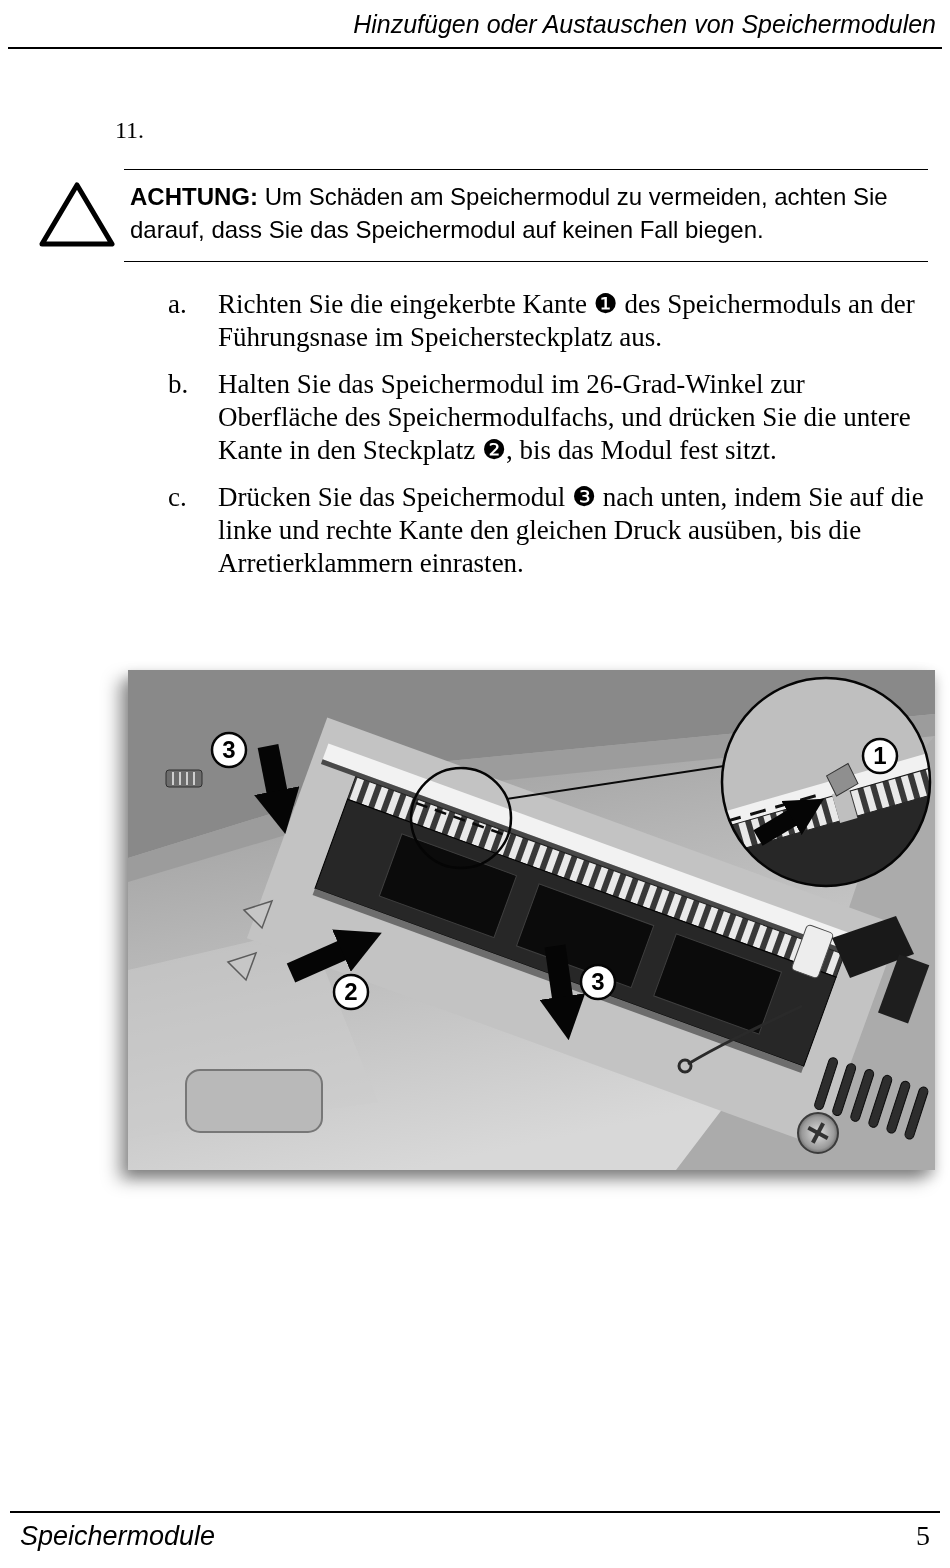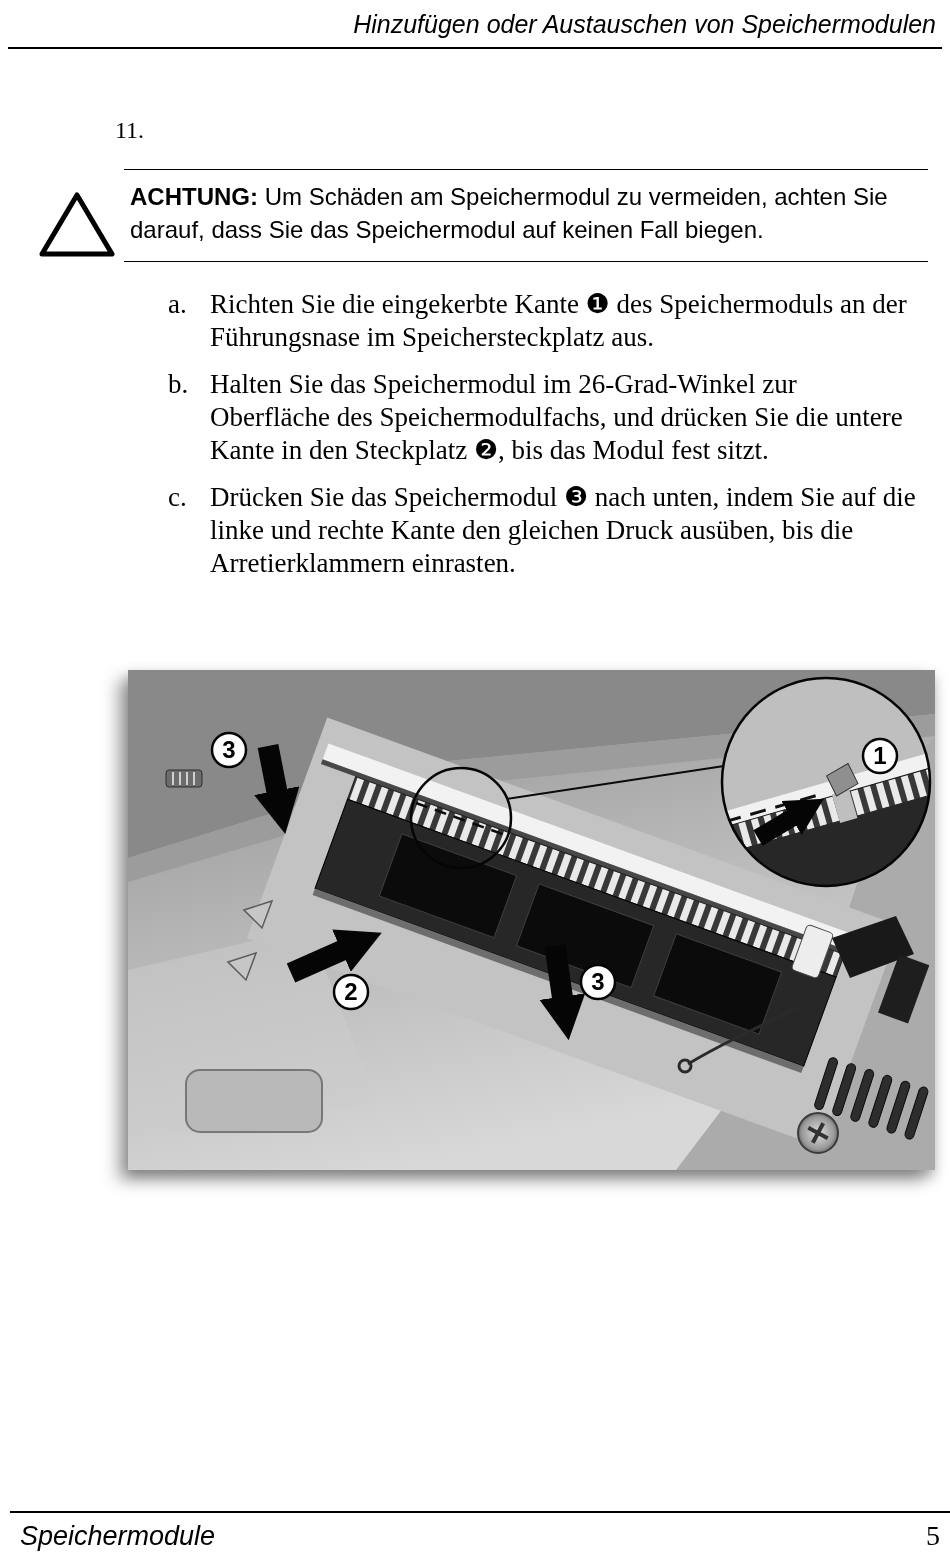--- a/index.html
+++ b/index.html
@@ -17,42 +17,42 @@
     text-align:right; padding:0 14px 7px 0;
     font-family:"Liberation Sans", sans-serif; font-style:italic;
     font-size:25px; line-height:32px;
   }
   .header-rule { border-top:2px solid #000; margin:0 8px; }
 
   
   .step { margin:64px 20px 0 115px; font-size:24px; line-height:34px; display:flex; gap:13px; }
 
   
-  .caution { margin:22px 22px 0 38px; display:flex; align-items:flex-end; }
+  .caution { margin:22px 22px 0 38px; display:flex; align-items:center; }
   .caution-icon { width:86px; flex:0 0 86px; padding-top:1px; }
   .caution-body {
     flex:1; border-top:1.5px solid #000; border-bottom:1.5px solid #000;
     padding:10px 4px 15px 6px;
     font-family:"Liberation Sans", sans-serif; font-size:24px; line-height:33px;
   }
   .caution-body b { font-weight:bold; }
 
   
   .substeps { list-style:none; margin:26px 20px 0 168px; }
   .substeps li { display:flex; margin-bottom:14px; font-size:27px; line-height:33px; }
   .substep-label { width:42px; flex:0 0 42px; }
-  .substep-text { max-width:712px; }
+  .substep-text { max-width:712px;margin-left:8px; }
 
   
   .figure { margin:76px 0 0 128px; width:807px; height:500px;
     box-shadow:-10px 10px 16px rgba(0,0,0,0.35), 0 6px 12px rgba(0,0,0,0.25); }
   .figure svg { display:block; }
 
   
-  .footer { margin-top:auto; padding:0 0 16px 10px; }
+  .footer { margin-top:auto; padding:0 10px 16px 10px; }
   .footer-rule { border-top:2px solid #000; }
   .footer-row { display:flex; justify-content:space-between; align-items:baseline; padding:7px 10px 0 10px; }
   .footer-title { font-family:"Liberation Sans", sans-serif; font-style:italic; font-size:27px; }
   .footer-page { font-size:28px; }
 </style>
 </head>
 <body>
 
 <div class="page">
 

